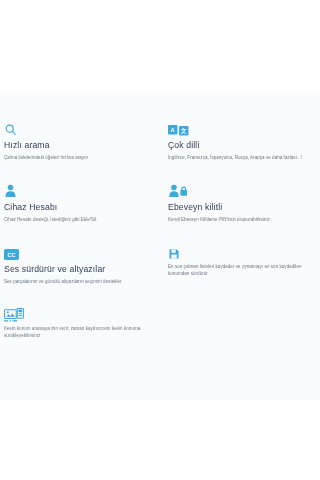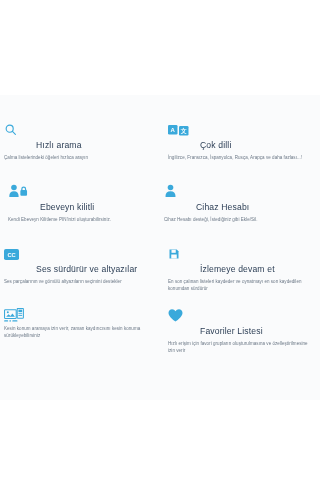--- a/index.html
+++ b/index.html
@@ -55,21 +55,20 @@
     display: block;
   }
   .feature-title {
     font-size: 8.6px;
     line-height: 11px;
     color: #2e4057;
     font-weight: 400;
     letter-spacing: 0.15px;
     margin-bottom: 4px;
     white-space: nowrap;
-    margin-left: 32px;
   }
   .feature-desc {
     font-size: 4.5px;
     line-height: 6.6px;
     color: #6b7786;
     font-weight: 400;
     letter-spacing: 0.05px;
     max-width: 150px;
   }
   .feature-cell.col2 .feature-desc {
@@ -101,42 +100,42 @@
             <rect x="0" y="0" width="19" height="19" rx="2.5" fill="#3aa9db"></rect>
             <text x="9.5" y="14.5" font-family="Liberation Sans, sans-serif" font-size="12" font-weight="bold" fill="#ffffff" text-anchor="middle">A</text>
             <rect x="22" y="2" width="19" height="19" rx="2.5" fill="#3aa9db"></rect>
             <text x="31.5" y="16.5" font-family="Liberation Sans, sans-serif" font-size="12" font-weight="bold" fill="#ffffff" text-anchor="middle">文</text>
           </svg>
         </div>
         <div class="feature-title">Çok dilli</div>
         <div class="feature-desc">İngilizce, Fransızca, İspanyolca, Rusça, Arapça ve daha fazlası...!</div>
       </div>
 
+      <div class="feature-cell col1">
+        <div class="feature-icon">
+          <svg width="13" height="14" viewBox="0 0 24 26" fill="#3aa9db">
+            <circle cx="12" cy="6.5" r="5.2"></circle>
+            <path d="M12 13.5c-6 0-9.2 3.6-9.2 8.2 0 1.4 0 2.3 0 2.3h18.4s0-0.9 0-2.3c0-4.6-3.2-8.2-9.2-8.2z"></path>
+          </svg>
+        </div>
+        <div class="feature-title">Cihaz Hesabı</div>
+        <div class="feature-desc">Cihaz Hesabı desteği, İstediğiniz gibi Ekle/Sil.</div>
+      </div>
+
       <div class="feature-cell col2">
         <div class="feature-icon">
           <svg width="20" height="14" viewBox="0 0 36 26" fill="#3aa9db">
             <circle cx="10.5" cy="6.5" r="5.2"></circle>
             <path d="M10.5 13.5c-5.6 0-8.6 3.6-8.6 8.2 0 1.4 0 2.3 0 2.3h17.2s0-0.9 0-2.3c0-4.6-3-8.2-8.6-8.2z"></path>
             <path d="M24 11.5v-2.4a4.6 4.6 0 0 1 9.2 0v2.4h-2.3v-2.4a2.3 2.3 0 0 0-4.6 0v2.4z"></path>
             <rect x="22.4" y="11.2" width="12.4" height="10.4" rx="1.8"></rect>
           </svg>
         </div>
         <div class="feature-title">Ebeveyn kilitli</div>
         <div class="feature-desc">Kendi Ebeveyn Kilitleme PIN'inizi oluşturabilirsiniz.</div>
-      </div>
-
-      <div class="feature-cell col1">
-        <div class="feature-icon">
-          <svg width="13" height="14" viewBox="0 0 24 26" fill="#3aa9db">
-            <circle cx="12" cy="6.5" r="5.2"></circle>
-            <path d="M12 13.5c-6 0-9.2 3.6-9.2 8.2 0 1.4 0 2.3 0 2.3h18.4s0-0.9 0-2.3c0-4.6-3.2-8.2-9.2-8.2z"></path>
-          </svg>
-        </div>
-        <div class="feature-title">Cihaz Hesabı</div>
-        <div class="feature-desc">Cihaz Hesabı desteği, İstediğiniz gibi Ekle/Sil.</div>
       </div>
 
       <div class="feature-cell col1">
         <div class="feature-icon">
           <svg width="15" height="11" viewBox="0 0 30 22">
             <rect x="0" y="0" width="30" height="22" rx="3.5" fill="#3aa9db"></rect>
             <text x="15" y="15.6" font-family="Liberation Sans, sans-serif" font-size="11.5" font-weight="bold" fill="#ffffff" text-anchor="middle" letter-spacing="-0.3">CC</text>
           </svg>
         </div>
         <div class="feature-title">Ses sürdürür ve altyazılar</div>
@@ -144,21 +143,20 @@
       </div>
 
       <div class="feature-cell col2">
         <div class="feature-icon">
           <svg width="12" height="12" viewBox="0 0 24 24" fill="#3aa9db">
             <path d="M3 3h14.5L21 6.5V21H3z"></path>
             <rect x="7" y="3.6" width="8.5" height="6" fill="#fafbfc"></rect>
             <rect x="6.5" y="13" width="11" height="8" fill="#fafbfc"></rect>
           </svg>
         </div>
-        <div class="feature-title">İzlemeye devam et</div>
         <div class="feature-desc">En son çalınan listeleri kaydeder ve oynatmayı en son kaydedilen konumdan sürdürür</div>
       </div>
 
       <div class="feature-cell col1">
         <div class="feature-icon">
           <svg width="20" height="14" viewBox="0 0 34 24">
             <rect x="0.8" y="3" width="20" height="15" rx="1.4" fill="none" stroke="#3aa9db" stroke-width="1.8"></rect>
             <path d="M3.5 15.2l4.2-4.6 3.2 3.2 3.4-4.2 4.3 5.6z" fill="#3aa9db"></path>
             <circle cx="6.4" cy="7.2" r="1.7" fill="#3aa9db"></circle>
             <rect x="22.5" y="0.6" width="10.6" height="17" rx="1.4" fill="none" stroke="#3aa9db" stroke-width="1.8"></rect>
@@ -166,26 +164,17 @@
             <rect x="24.6" y="9" width="6.4" height="1.5" fill="#3aa9db"></rect>
             <rect x="24.6" y="12" width="6.4" height="1.5" fill="#3aa9db"></rect>
             <rect x="0" y="21" width="7" height="2.2" rx="1.1" fill="#3aa9db"></rect>
             <rect x="9" y="21" width="3" height="2.2" rx="1.1" fill="#3aa9db"></rect>
             <rect x="14" y="21" width="9" height="2.2" rx="1.1" fill="#3aa9db"></rect>
           </svg>
         </div>
         <div class="feature-desc">Kesin konum aramaya izin verir, zaman kaydırıcısını kesin konuma sürükleyebilirsiniz</div>
       </div>
 
-      <div class="feature-cell col2">
-        <div class="feature-icon">
-          <svg width="15" height="13" viewBox="0 0 26 23" fill="#3aa9db">
-            <path d="M13 22.2C13 22.2 0.6 14.6 0.6 7.1 0.6 3.2 3.5 0.6 6.9 0.6c2.6 0 4.8 1.5 6.1 3.6C14.3 2.1 16.5 0.6 19.1 0.6c3.4 0 6.3 2.6 6.3 6.5 0 7.5-12.4 15.1-12.4 15.1z"></path>
-          </svg>
-        </div>
-        <div class="feature-title">Favoriler Listesi</div>
-        <div class="feature-desc">Hızlı erişim için favori grupların oluşturulmasına ve özelleştirilmesine izin verir</div>
-      </div>
 
     </div>
   </div>
 
 </div>
 
 </body></html>

